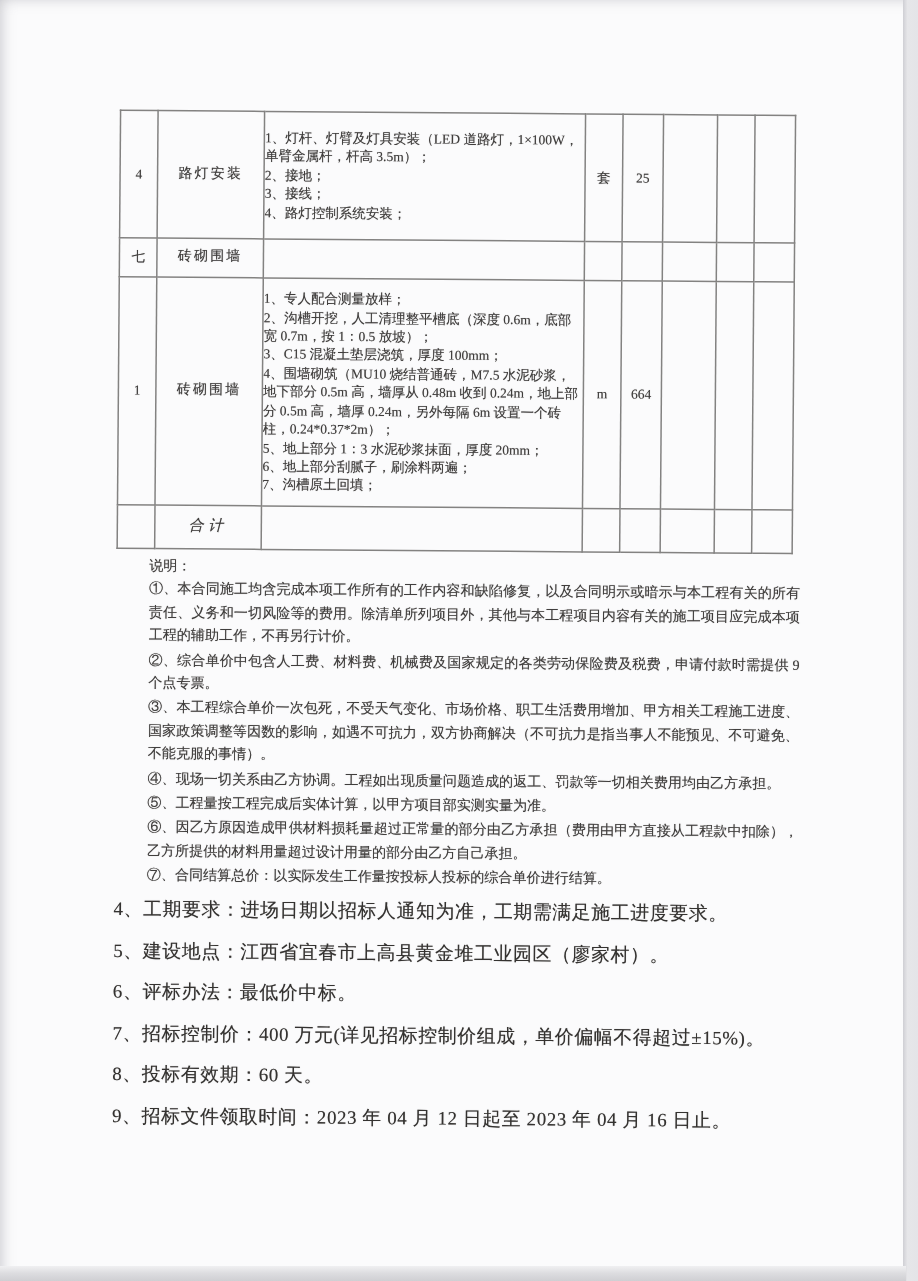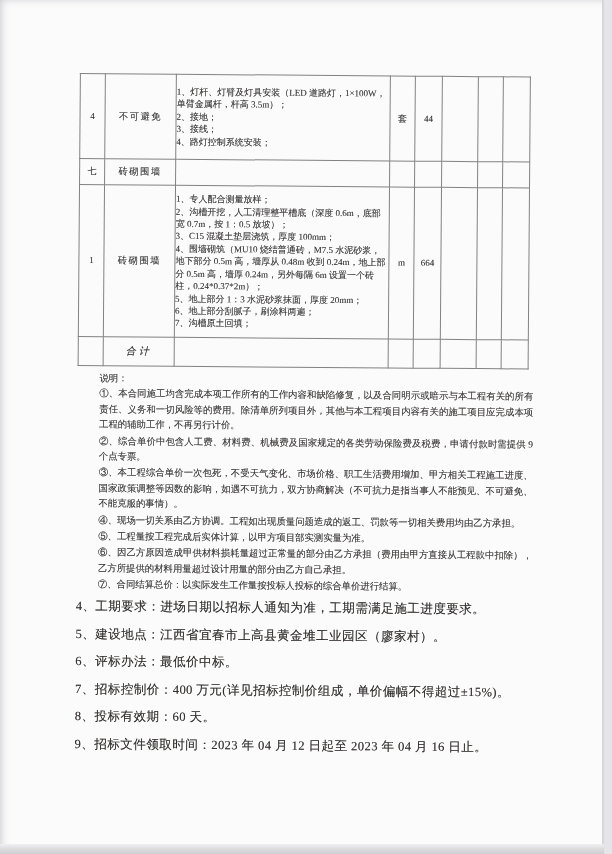--- a/index.html
+++ b/index.html
@@ -73,31 +73,31 @@
           <col style="width:214px">
         <col style="width:25px">
           <col style="width:27px">
           <col style="width:36px">
         <col style="width:25px">
           <col style="width:27px">
       </colgroup>
       <tbody>
         <tr style="height:85px">
           <td class="c-center">4</td>
-          <td class="c-center c-name">不可避免</td>
+          <td class="c-center c-name">路灯安装</td>
           <td class="c-desc">
             <div>
                 <div class="desc-line">1、灯杆、灯臂及灯具安装（LED 道路灯，1×100W，单臂金属杆，杆高 3.5m）；</div>
                 <div class="desc-line">2、接地；</div>
                 <div class="desc-line">3、接线；</div>
                 <div class="desc-line">4、路灯控制系统安装；</div>
               </div>
           </td>
           <td class="c-center">套</td>
-          <td class="c-center">44</td>
+          <td class="c-center">25</td>
           <td></td>
           <td></td>
           <td></td>
         </tr>
         <tr style="height:26px">
           <td class="c-center">七</td>
           <td class="c-center c-name">砖砌围墙</td>
           <td class="c-desc"></td>
           <td class="c-center"></td>
           <td class="c-center"></td>

